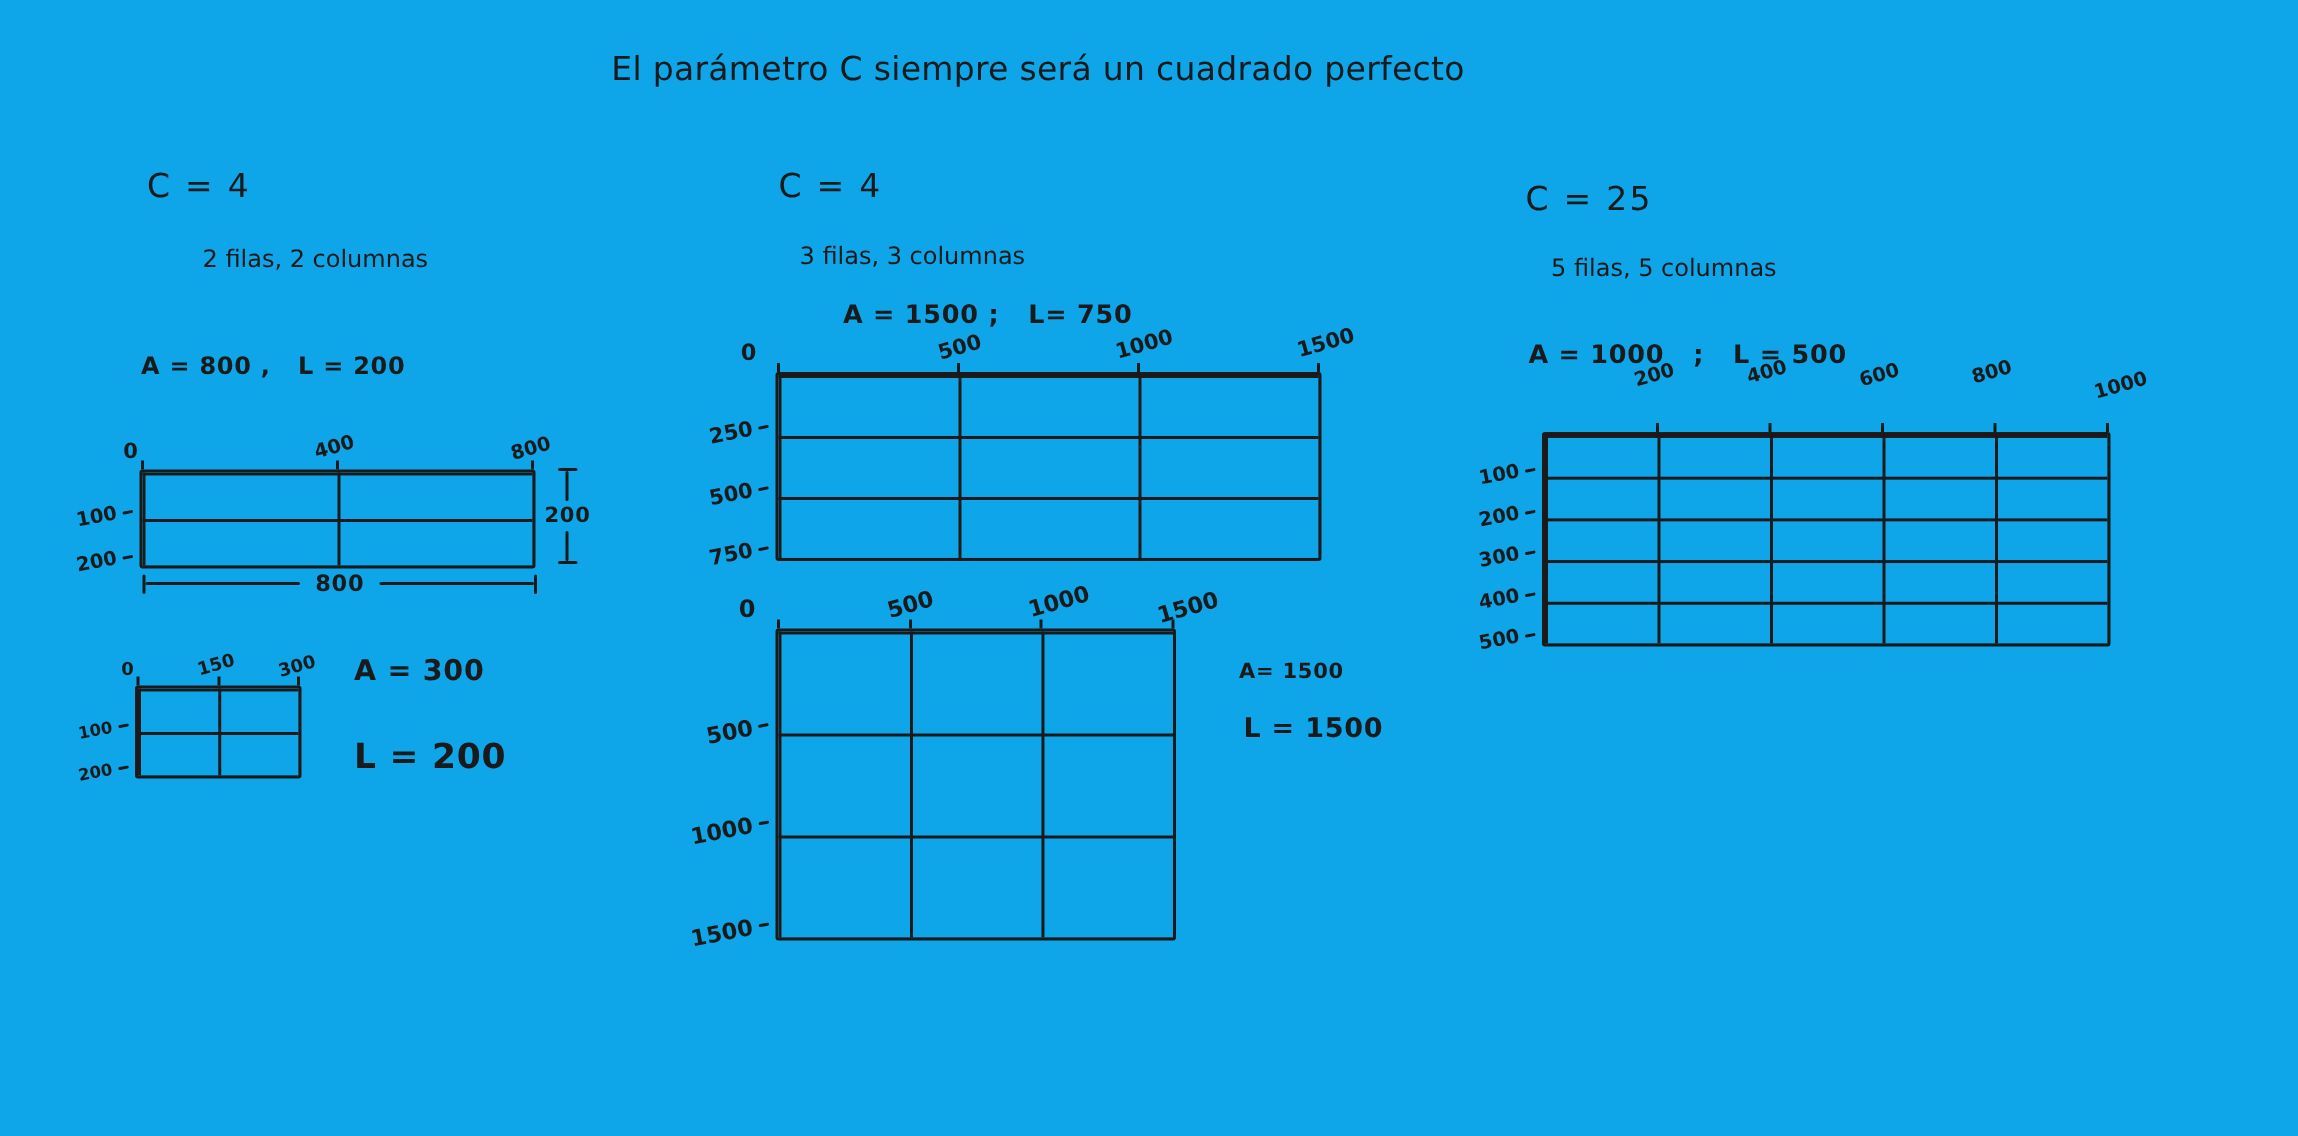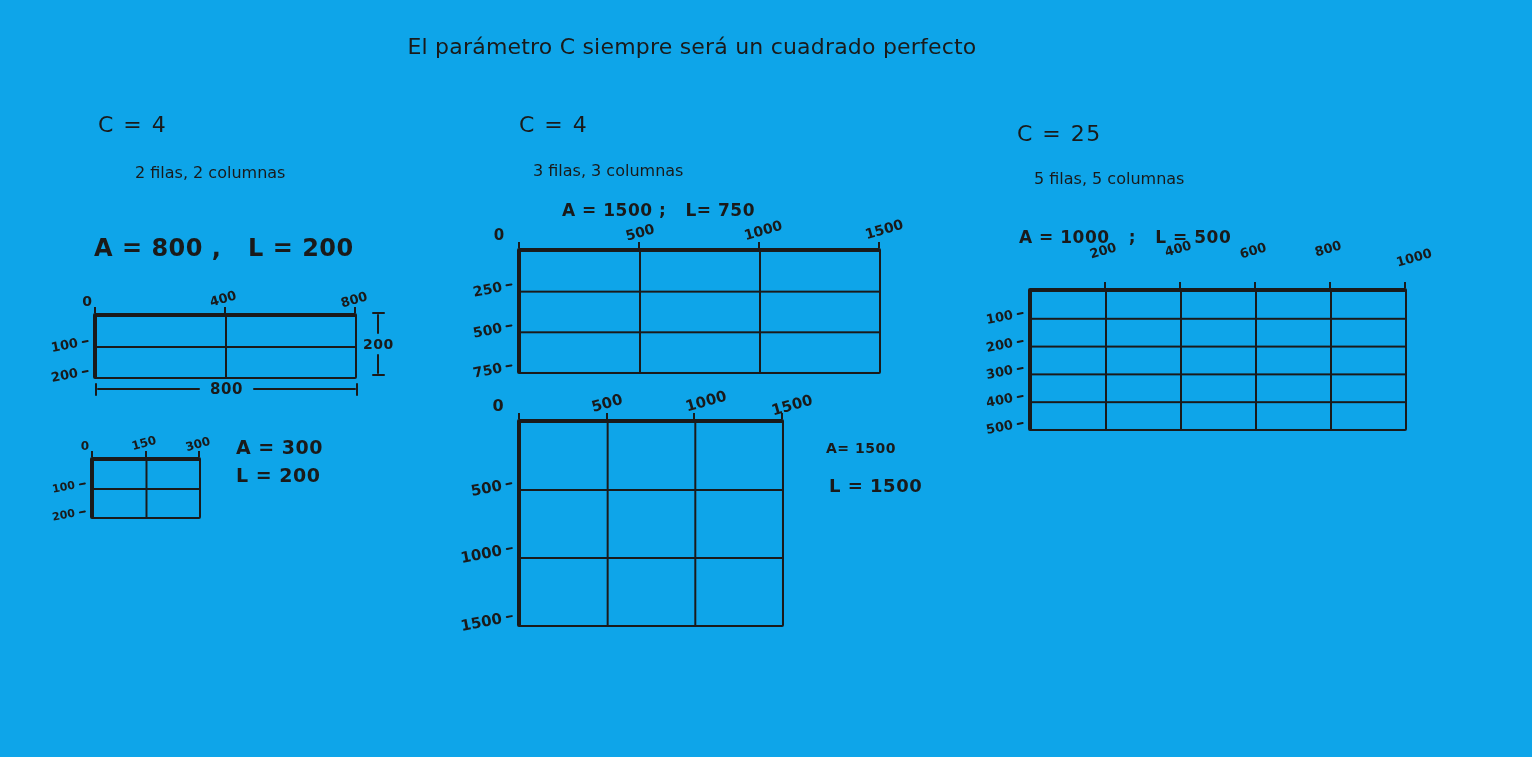--- a/index.html
+++ b/index.html
@@ -5,21 +5,21 @@
   html,body { margin:0; padding:0; background:#ffffff; }
   .stage {
     position:relative; width:1532px; height:757px; background:#0ea5e9;
     font-family:"DejaVu Sans", sans-serif; color:#1a1a1a; overflow:hidden;
   }
   .layer { position:absolute; inset:0;border-radius:27px; }
   .abs { position:absolute; white-space:nowrap; }
   .title { font-size:22px; text-align:center; letter-spacing:0.2px; }
   .heading { font-size:22px; letter-spacing:1.5px; }
   .sub { font-size:16px; }
-  .params { font-size:24px; font-weight:bold; white-space:pre; letter-spacing:0.5px; }
+  .params { font-size:16px; font-weight:bold; white-space:pre; letter-spacing:0.5px; }
   .side { position:absolute; font-weight:bold; white-space:pre; letter-spacing:0.5px; }
   .footer-line { font-size:21px; letter-spacing:0.2px; }
 
   .plot {
     position:absolute; border:2px solid #1a1a1a; border-radius:2px;
     background-image:
       linear-gradient(to right, #1a1a1a 0 2px, transparent 2px),
       linear-gradient(to bottom, #1a1a1a 0 2px, transparent 2px);
   }
   .g2 { background-size:50% 50%; }
@@ -95,21 +95,21 @@
       <i class="vtick" style="left:50%"></i>
       <i class="vtick" style="left:100%"></i>
     </div>
     <span class="xtick" style="left:85px; top:453px; font-size:12px;">0</span>
     <span class="xtick tilt" style="left:144px; top:450px; font-size:12px;">150</span>
     <span class="xtick tilt" style="left:198px; top:451px; font-size:12px;">300</span>
     <span class="ytick tilt" style="left:86px; top:486px; font-size:11px;">100</span>
     <span class="ytick tilt" style="left:86px; top:514px; font-size:11px;">200</span>
 
     <div class="side" style="left:236px; top:436px; font-size:19px;">A = 300</div>
-    <div class="side" style="left:236px; top:464px; font-size:19px;text-align:center;">L = 200</div>
+    <div class="side" style="left:236px; top:492px; font-size:23px;text-align:center;">L = 200</div>
   </div>
 
   <div class="layer">
     <div class="abs heading" style="left:519px; top:112px;">C = 4</div>
     <div class="abs sub" style="left:533px; top:161px;">3 filas, 3 columnas</div>
     <div class="abs params" style="left:562px; top:200px; font-size:17px;">A = 1500 ;   L= 750</div>
 
     <div class="plot g3" style="left:517px; top:248px; width:360px; height:122px;">
       <i class="vtick" style="left:0%"></i>
       <i class="vtick" style="left:33.333%"></i>

